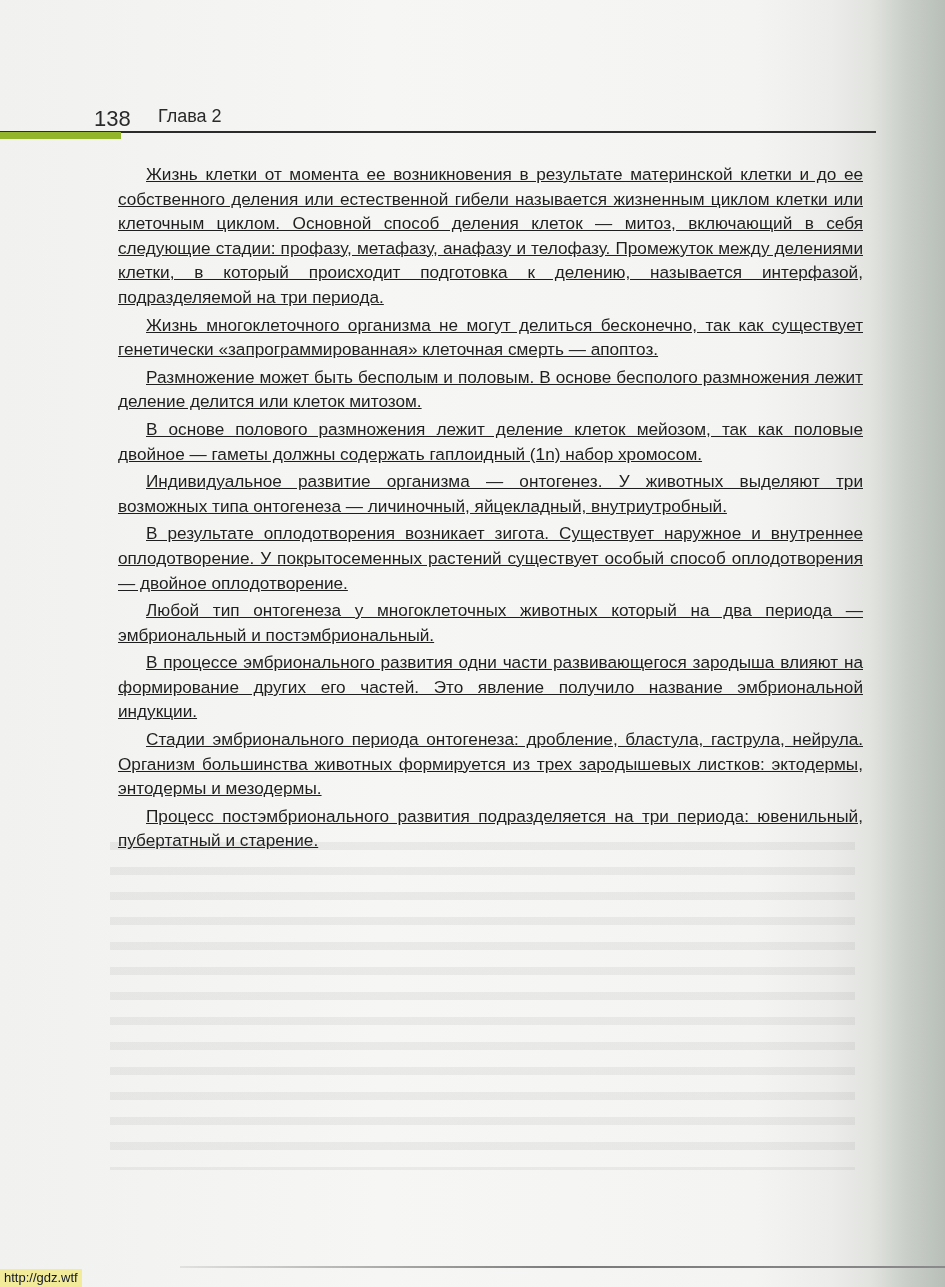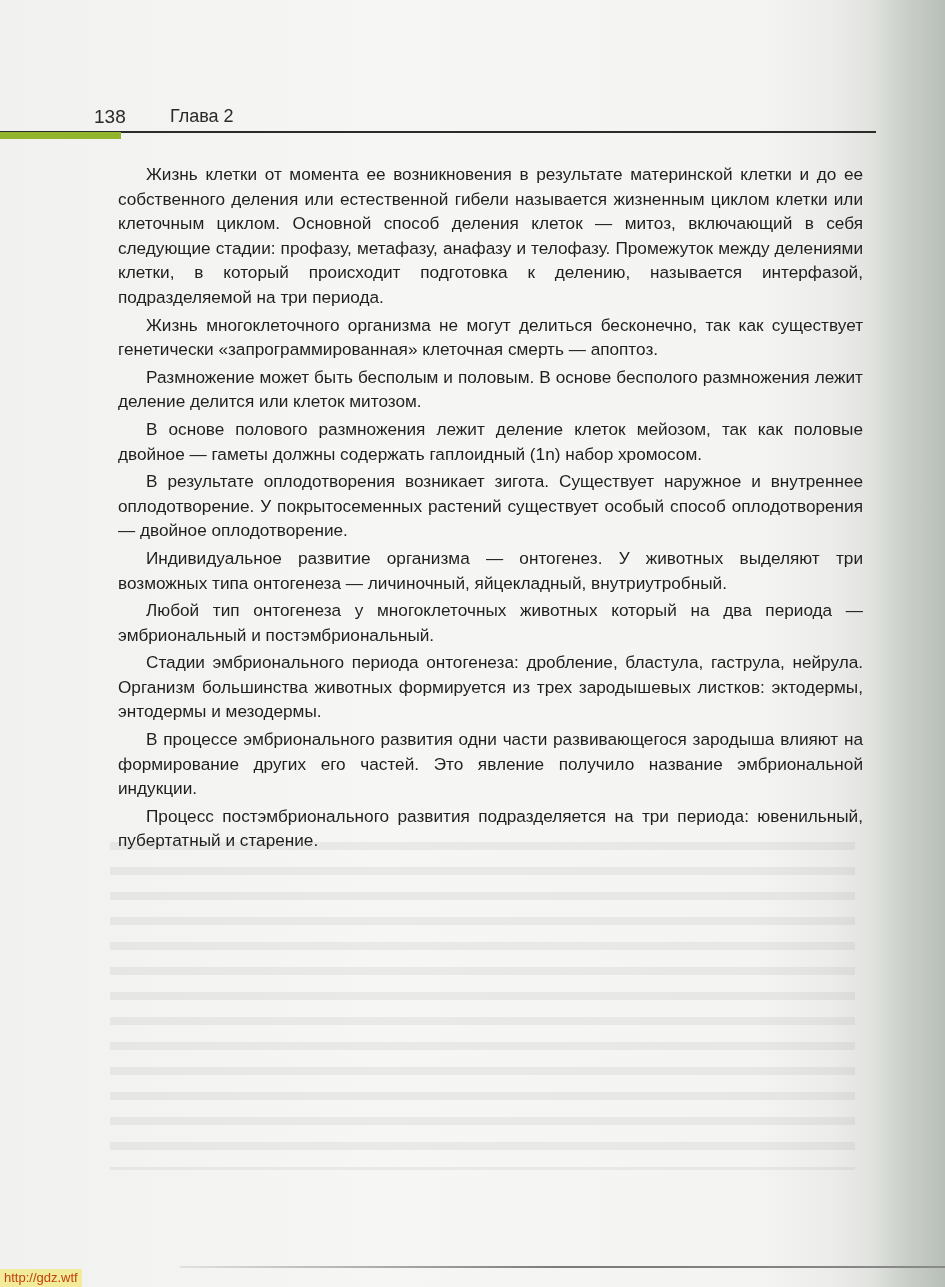--- a/index.html
+++ b/index.html
@@ -34,30 +34,29 @@
       position: absolute;
       left: 0;
       top: 100px;
       width: 880px;
       height: 40px;
     }
     .page-number {
       position: absolute;
       left: 94px;
       top: 6px;
-      font-size: 19px;
+      font-size: 22px;
       color: #2a2a2a;
     }
     .chapter-title {
       position: absolute;
       left: 158px;
       top: 6px;
       font-size: 18px;
       color: #2a2a2a;
-      margin-left: 12px;
     }
     .header-rule {
       position: absolute;
       left: 0;
       top: 31px;
       width: 876px;
       height: 2px;
       background: #2b2b2b;
     }
     .accent-bar {
@@ -70,20 +69,21 @@
     }
     .content {
       position: absolute;
       left: 118px;
       top: 162px;
       width: 745px;
       font-size: 17.2px;
       line-height: 24.6px;
       text-align: justify;
       color: #1f1f1f;
+      text-decoration: underline;
     }
     .content p {
       margin: 0 0 3px 0;
       text-indent: 28px;
     }
     .footer-rule {
       position: absolute;
       left: 180px;
       top: 1266px;
       width: 765px;
@@ -92,44 +92,44 @@
     }
     .watermark {
       position: absolute;
       left: 0;
       top: 1269px;
       height: 18px;
       padding: 0 4px;
       background: #f2eb9a;
       font-size: 13px;
       line-height: 18px;
-      color: #c2410c;
+      color: #0f172a;
     }
   </style>
 </head>
 <body>
 
 <div class="page">
   <div class="bleed bleed-top"></div>
 
   <div class="header">
     <span class="page-number">138</span>
     <span class="chapter-title">Глава 2</span>
     <div class="header-rule"></div>
     <div class="accent-bar"></div>
   </div>
 
   <div class="content">
     <p>Жизнь клетки от момента ее возникновения в результате материнской клетки и до ее собственного деления или естественной гибели называется жизненным циклом клетки или клеточным циклом. Основной способ деления клеток — митоз, включающий в себя следующие стадии: профазу, метафазу, анафазу и телофазу. Промежуток между делениями клетки, в который происходит подготовка к делению, называется интерфазой, подразделяемой на три периода.</p>
     <p>Жизнь многоклеточного организма не могут делиться бесконечно, так как существует генетически «запрограммированная» клеточная смерть — апоптоз.</p>
     <p>Размножение может быть бесполым и половым. В основе бесполого размножения лежит деление делится или клеток митозом.</p>
     <p>В основе полового размножения лежит деление клеток мейозом, так как половые двойное — гаметы должны содержать гаплоидный (1n) набор хромосом.</p>
+    <p>Индивидуальное развитие организма — онтогенез. У животных выделяют три возможных типа онтогенеза — личиночный, яйцекладный, внутриутробный.</p>
     <p>В результате оплодотворения возникает зигота. Существует наружное и внутреннее оплодотворение. У покрытосеменных растений существует особый способ оплодотворения — двойное оплодотворение.</p>
-    <p>Индивидуальное развитие организма — онтогенез. У животных выделяют три возможных типа онтогенеза — личиночный, яйцекладный, внутриутробный.</p>
     <p>Любой тип онтогенеза у многоклеточных животных который на два периода — эмбриональный и постэмбриональный.</p>
+    <p>В процессе эмбрионального развития одни части развивающегося зародыша влияют на формирование других его частей. Это явление получило название эмбриональной индукции.</p>
     <p>Стадии эмбрионального периода онтогенеза: дробление, бластула, гаструла, нейрула. Организм большинства животных формируется из трех зародышевых листков: эктодермы, энтодермы и мезодермы.</p>
-    <p>В процессе эмбрионального развития одни части развивающегося зародыша влияют на формирование других его частей. Это явление получило название эмбриональной индукции.</p>
     <p>Процесс постэмбрионального развития подразделяется на три периода: ювенильный, пубертатный и старение.</p>
   </div>
 
   <div class="footer-rule"></div>
   <div class="watermark">http://gdz.wtf</div>
 </div>
 
 </body></html>

